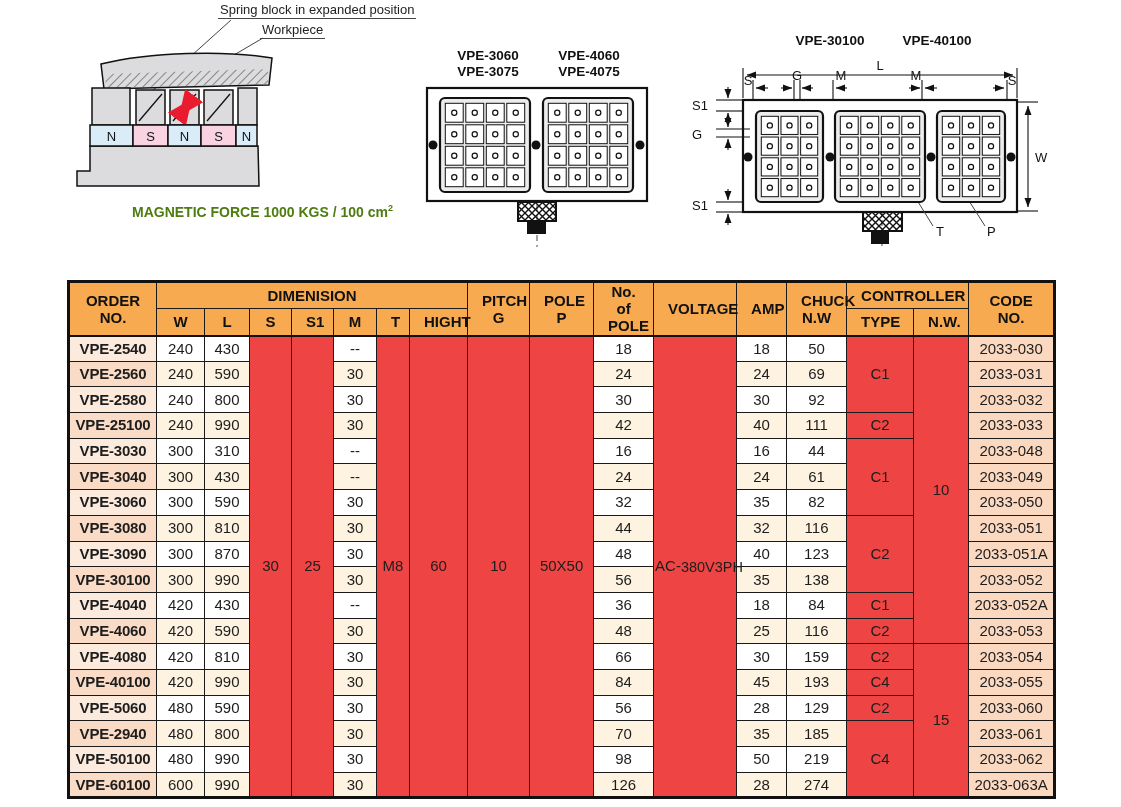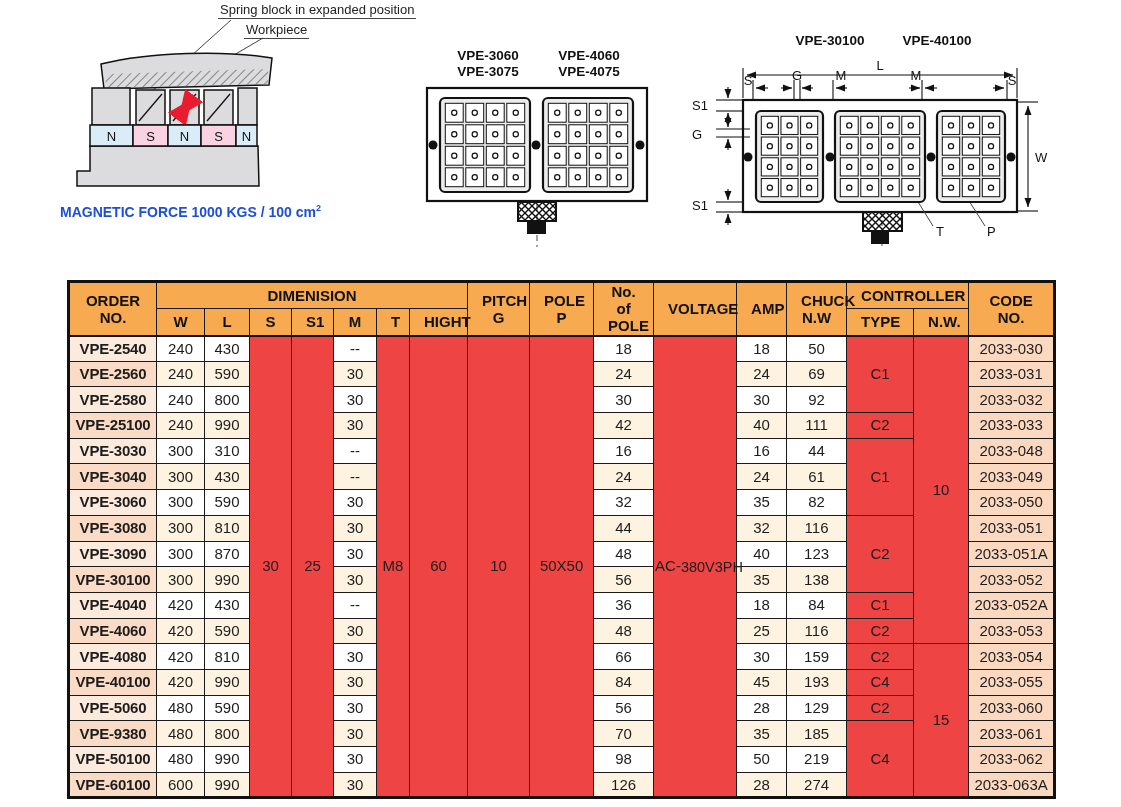--- a/index.html
+++ b/index.html
@@ -5,21 +5,21 @@
   *{box-sizing:border-box;margin:0;padding:0}
   html,body{background:#fff}
   body{width:1121px;height:807px;position:relative;font-family:"Liberation Sans",sans-serif;overflow:hidden}
   #page{position:relative;width:1121px;height:807px;background:#fff}
   svg.diagram{position:absolute;overflow:visible}
   svg text{font-family:"Liberation Sans",sans-serif;fill:#111;font-size:13px}
   svg text.model{font-weight:bold;font-size:13.5px;text-anchor:middle}
   svg .thin{stroke:#111;stroke-width:1.1;fill:none}
   svg .lead{stroke:#444;stroke-width:1;fill:none}
   .callout{position:absolute;font-size:13px;color:#222;border-bottom:1.2px solid #444;padding:0 2px 1px 2px;line-height:14px;white-space:nowrap}
-  .caption{position:absolute;font-weight:bold;color:#1d4ed8;white-space:nowrap}
+  .caption{position:absolute;font-weight:bold;color:#4d7c0f;text-align:center;white-space:nowrap}
   .caption sup{font-size:9px}
   table.spec{position:absolute;left:67px;top:280px;width:986px;border-collapse:collapse;table-layout:fixed;border:3px solid #111}
   .spec th{background:var(--header-bg,#f7aa4f);font-weight:bold;font-size:15px;color:#111;border:1px solid #1a1a1a;white-space:pre-line;line-height:17px;padding:0 14px;text-align:center}
   .spec td{border:1px solid #1a1a1a;font-size:15px;color:#1d1d1d;text-align:center;padding:0 1px;line-height:16px}
   .spec thead tr{height:27px}
   .spec tbody tr{height:25.7px}
   .spec .hb{border-bottom:2.5px solid #111}
   .c-order{font-weight:bold;text-align:left;padding-left:3px;background:var(--order-light,#fceadd);letter-spacing:-0.2px}
   .o-alt{background:var(--order-peach,#fadcc6)}
   .c-num{background:#fff}
@@ -66,21 +66,21 @@
       <text x="150.5" y="141" text-anchor="middle" font-size="15" fill="#111">S</text>
       <rect x="168" y="125" width="33" height="21" fill="#d9ecf8" stroke="#111" stroke-width="1.5"></rect>
       <text x="184.5" y="141" text-anchor="middle" font-size="15" fill="#111">N</text>
       <rect x="201" y="125" width="35" height="21" fill="#f9d3e1" stroke="#111" stroke-width="1.5"></rect>
       <text x="218.5" y="141" text-anchor="middle" font-size="15" fill="#111">S</text>
       <rect x="236" y="125" width="21" height="21" fill="#d9ecf8" stroke="#111" stroke-width="1.5"></rect>
       <text x="246.5" y="141" text-anchor="middle" font-size="15" fill="#111">N</text>
     </svg>
 
   <div class="callout" style="left:218px;top:3px">Spring block in expanded position</div>
-  <div class="callout" style="left:244px;top:23px">Workpiece</div>
+  <div class="callout" style="left:260px;top:23px">Workpiece</div>
 
   <div class="caption" style="left:60px;top:203px;width:405px;font-size:14px"><span>MAGNETIC FORCE 1000 KGS / 100 cm</span><sup>2</sup></div>
 
   <svg id="svg-mid" class="diagram" style="left:420px;top:45px" width="245" height="205" viewBox="0 0 245 205">
     <defs>
       <pattern id="xh1" width="7" height="7" patternUnits="userSpaceOnUse">
         <path d="M0,7 L7,0 M0,0 L7,7" stroke="#111" stroke-width="1.4" fill="none"></path>
       </pattern>
     </defs>
     <text class="model" x="68" y="15">VPE-3060</text>
@@ -549,21 +549,21 @@
           <td class="c-num">480</td>
           <td class="c-num">590</td>
           <td class="c-num">30</td>
           <td class="c-num">56</td>
           <td class="c-num">28</td>
           <td class="c-num">129</td>
           <td class="c-merge" rowspan="1">C2</td>
           <td class="c-code">2033-060</td>
         </tr>
         <tr>
-          <td class="c-order o-alt">VPE-9380</td>
+          <td class="c-order o-alt">VPE-2940</td>
           <td class="c-num n-alt">480</td>
           <td class="c-num n-alt">800</td>
           <td class="c-num n-alt">30</td>
           <td class="c-num n-alt">70</td>
           <td class="c-num n-alt">35</td>
           <td class="c-num n-alt">185</td>
           <td class="c-merge" rowspan="3">C4</td>
           <td class="c-code">2033-061</td>
         </tr>
         <tr>

